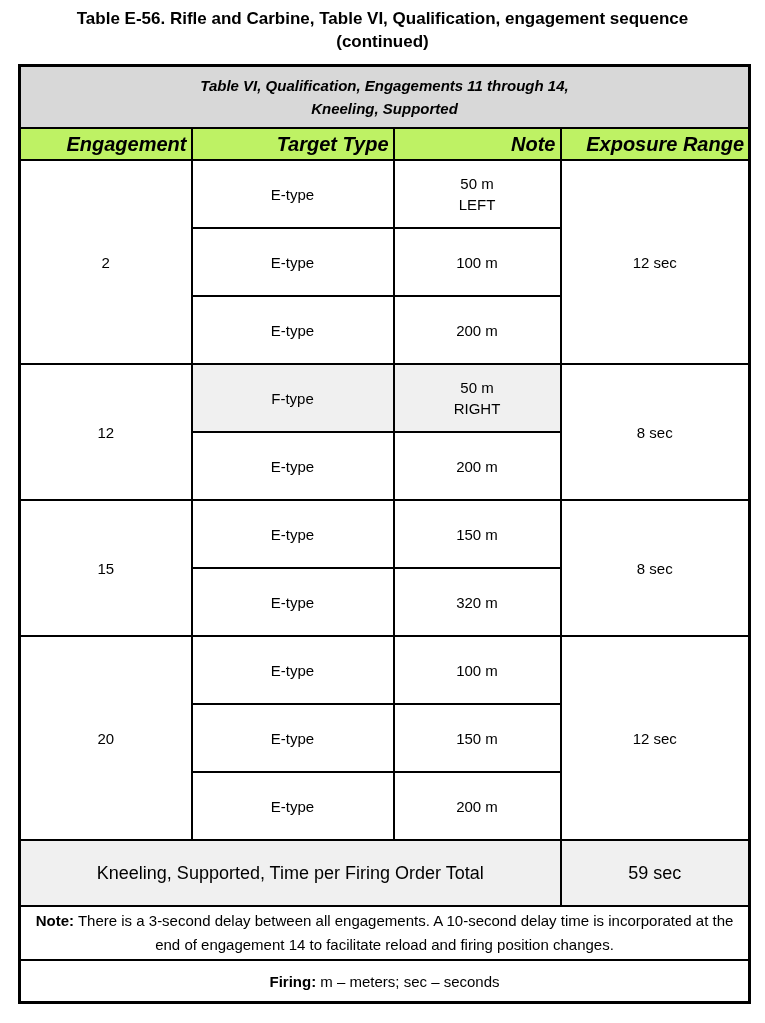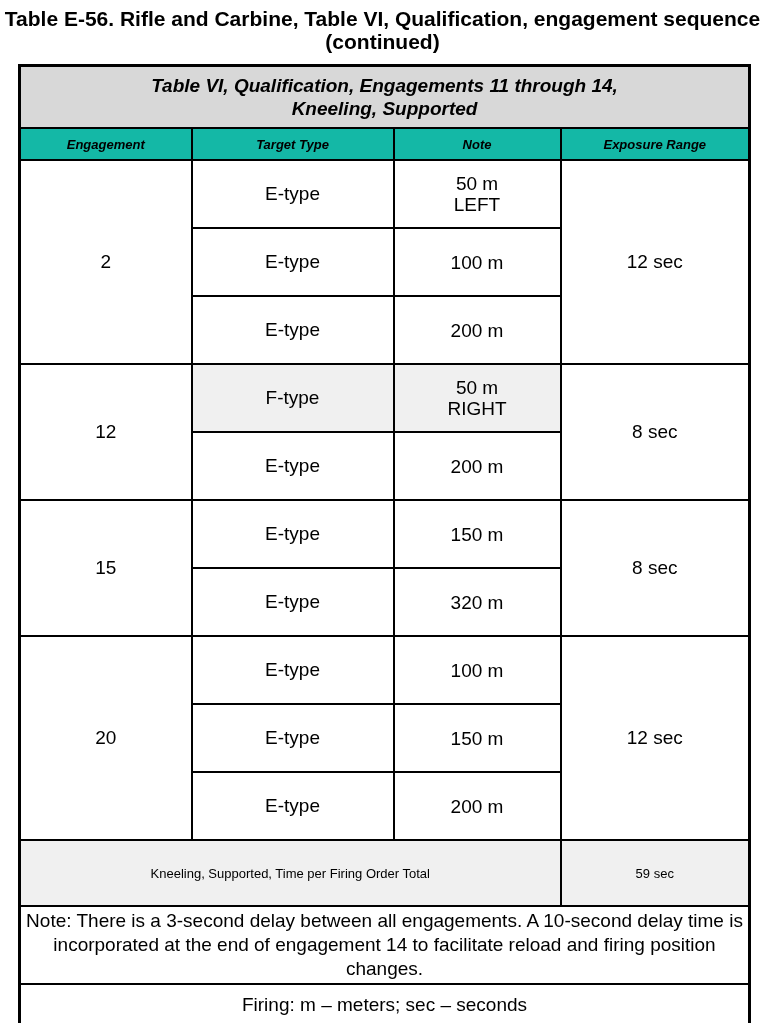--- a/index.html
+++ b/index.html
@@ -12,78 +12,79 @@
   .page {
     position: relative;
     width: 765px;
     height: 1023px;
     background: #ffffff;
     overflow: hidden;
   }
   .doc-title {
     margin: 7px 4px 11px 4px;
     text-align: center;
-    font-size: 21px;
+    font-size: 17px;
     font-weight: bold;
     line-height: 23px;
     white-space: pre-line;
   }
   table.qual-table {
     border-collapse: collapse;
     table-layout: fixed;
     margin-left: 18px;
     width: 730px;
     border: 3px solid #000000;
   }
   .qual-table td, .qual-table th {
     border: 2px solid #000000;
     text-align: center;
     vertical-align: middle;
-    font-size: 19px;
+    font-size: 15px;
     padding: 2px 4px;
     overflow: hidden;
   }
   .caption-cell {
     background: #d8d8d8;
     font-weight: bold;
     font-style: italic;
     font-size: 16px;
     line-height: 23px;
     height: 56px;
     white-space: pre-line;
   }
   .qual-table th.col-header {
-    background: #14b8a6;
+    background: #bef264;
     font-weight: bold;
     font-style: italic;
-    font-size: 13px;
+    font-size: 20px;
     height: 26px;
+    text-align: right;
   }
   .body-row td { height: 62px; }
   .preline { white-space: pre-line; line-height: 21px; }
   td.shaded { background: #f0f0f0; }
   .total-row td {
     background: #f0f0f0;
     height: 60px;
-    font-size: 13px;
+    font-size: 18px;
     margin-top: 42px;
   }
   .note-cell {
     text-align: left;
     padding: 6px 10px 8px 10px;
     line-height: 24px;
     font-size: 15px;
   }
   .legend-cell {
     text-align: left;
     padding: 2px 10px;
     height: 36px;
     font-size: 15px;
   }
-  .bold-label { font-weight: normal; }
+  .bold-label { font-weight: bold; }
 </style>
 </head>
 <body>
 
 <div class="page">
 
   <div class="doc-title">Table E-56. Rifle and Carbine, Table VI, Qualification, engagement sequence
 (continued)</div>
 
   <table class="qual-table">

